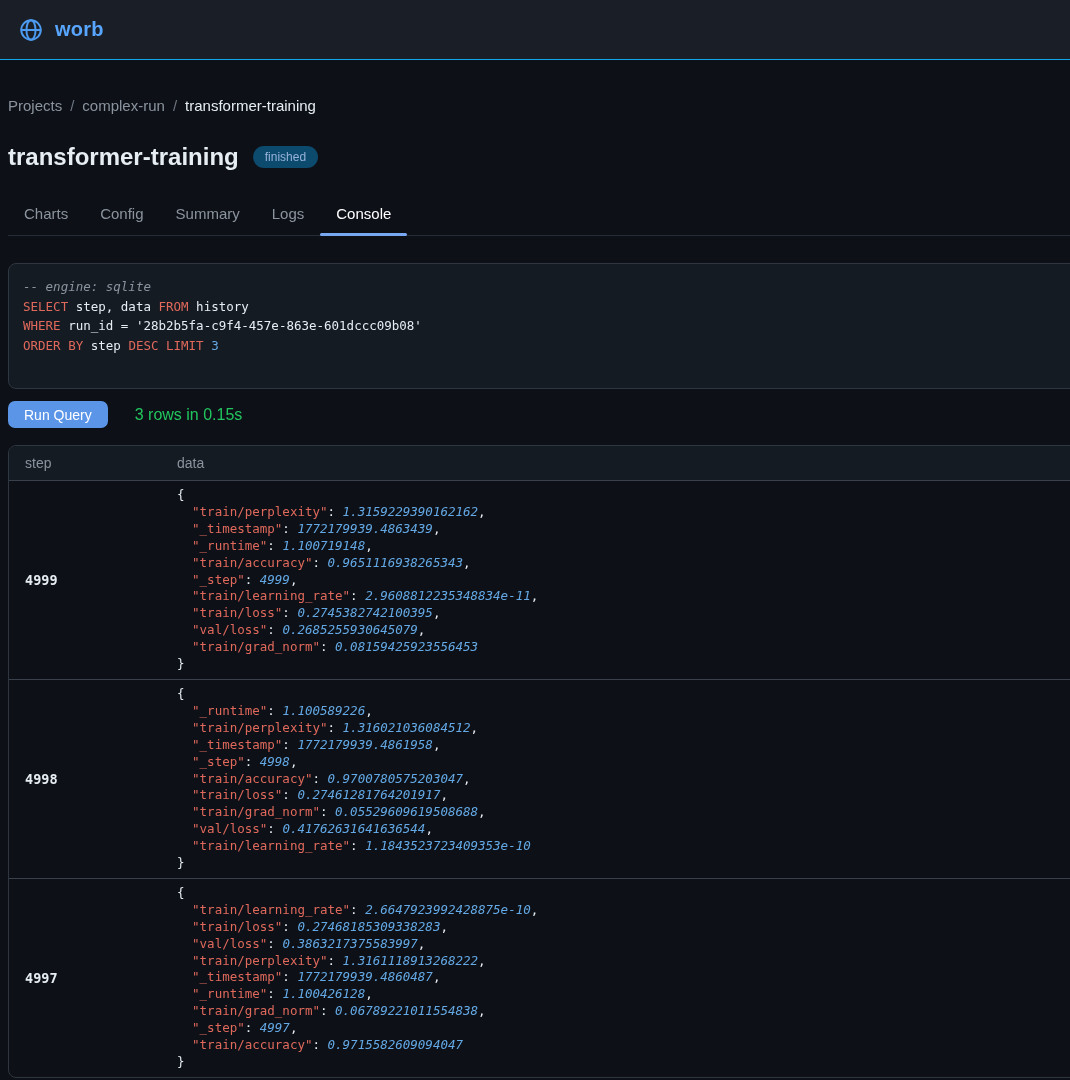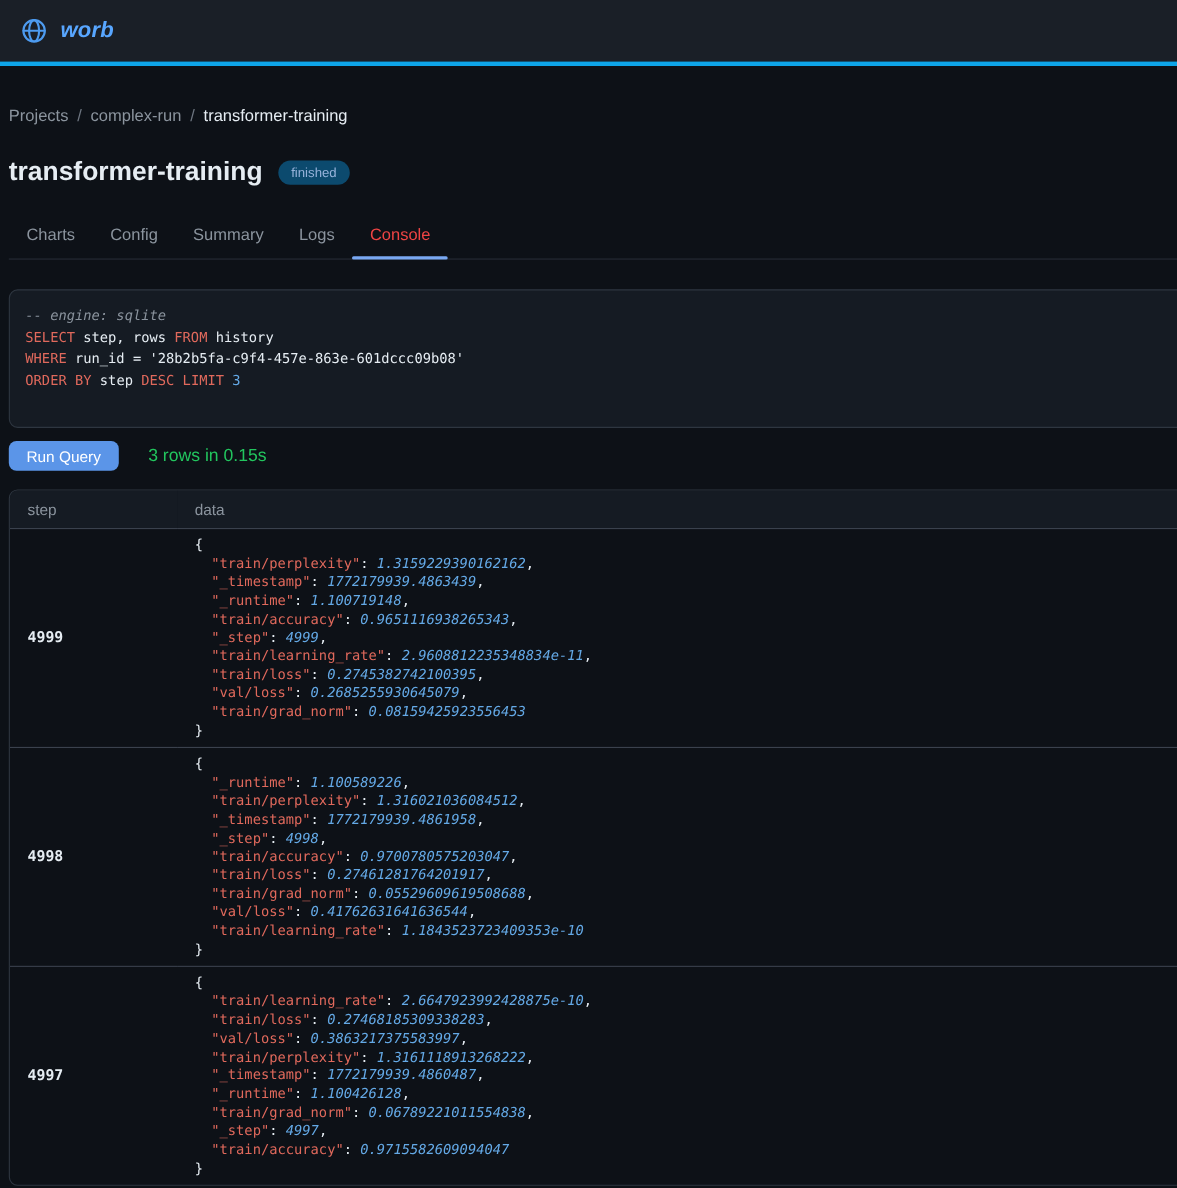--- a/index.html
+++ b/index.html
@@ -5,22 +5,22 @@
   * { margin: 0; padding: 0; box-sizing: border-box; }
   html, body {
     width: 1070px; height: 1080px; overflow: hidden;
     background: #0d1117;
     font-family: "Liberation Sans", "DejaVu Sans", sans-serif;
     color: #e6edf3;
   }
   
   .app-header {
     height: 60px; background: #1a1f27;
-    border-bottom: 4px solid #0ea5e9;
-    display: flex; align-items: center; padding: 0 18px; font-style: italic;
+    border-bottom: 1px solid #0ea5e9;
+    display: flex; align-items: center; padding: 0 18px;
   }
   .brand-name {
     color: #58a6ff; font-weight: bold; font-size: 20px; margin-left: 11px;
     letter-spacing: 0.2px;
   }
   
   main { padding-left: 8px; }
   .breadcrumb { margin-top: 35px; font-size: 15px; line-height: 21px; color: #8b949e; }
   .crumb { color: #8b949e; cursor: pointer; }
   .crumb.current { color: #e6edf3; cursor: default; }
@@ -33,21 +33,21 @@
   }
   
   .tabs {
     margin-top: 20px; display: flex; height: 44px; align-items: stretch;
     border-bottom: 1px solid #262c36;
   }
   .tab {
     padding: 0 16px; display: flex; align-items: center;
     font-size: 15px; color: #8b949e; position: relative; cursor: pointer;
   }
-  .tab.active { color: #ef4444; text-align: right; }
+  .tab.active { color: #ffffff; text-align: right; }
   .tab.active::after {
     content: ""; position: absolute; left: 0; right: 0; bottom: -1px;
     height: 3px; background: #79a8f2; border-radius: 2px;
   }
   
   .sql-panel {
     margin-top: 27px; width: 1120px; height: 126px;
     background: #151b23; border: 1px solid #2e3640; border-radius: 8px;
     padding: 13px 14px;
     font-family: "DejaVu Sans Mono", "Liberation Mono", monospace;
@@ -119,21 +119,21 @@
   <div class="tabs" id="tabs">
       <div class="tab">Charts</div>
       <div class="tab">Config</div>
       <div class="tab">Summary</div>
       <div class="tab">Logs</div>
       <div class="tab active">Console</div>
     </div>
 
   <div class="sql-panel" id="sql-editor">
       <div class="sql-line"><span class="tok-comment">-- engine: sqlite</span></div>
-      <div class="sql-line"><span class="tok-kw">SELECT</span><span class="tok-plain"> step, rows </span><span class="tok-kw">FROM</span><span class="tok-plain"> history</span></div>
+      <div class="sql-line"><span class="tok-kw">SELECT</span><span class="tok-plain"> step, data </span><span class="tok-kw">FROM</span><span class="tok-plain"> history</span></div>
       <div class="sql-line"><span class="tok-kw">WHERE</span><span class="tok-plain"> run_id = '28b2b5fa-c9f4-457e-863e-601dccc09b08'</span></div>
       <div class="sql-line"><span class="tok-kw">ORDER BY</span><span class="tok-plain"> step </span><span class="tok-kw">DESC</span><span class="tok-plain"> </span><span class="tok-kw">LIMIT</span><span class="tok-plain"> </span><span class="tok-num">3</span></div>
     </div>
 
   <div class="toolbar">
     <button class="run-btn">Run Query</button>
     <span class="query-status">3 rows in 0.15s</span>
   </div>
 
   <div class="table-wrap">

